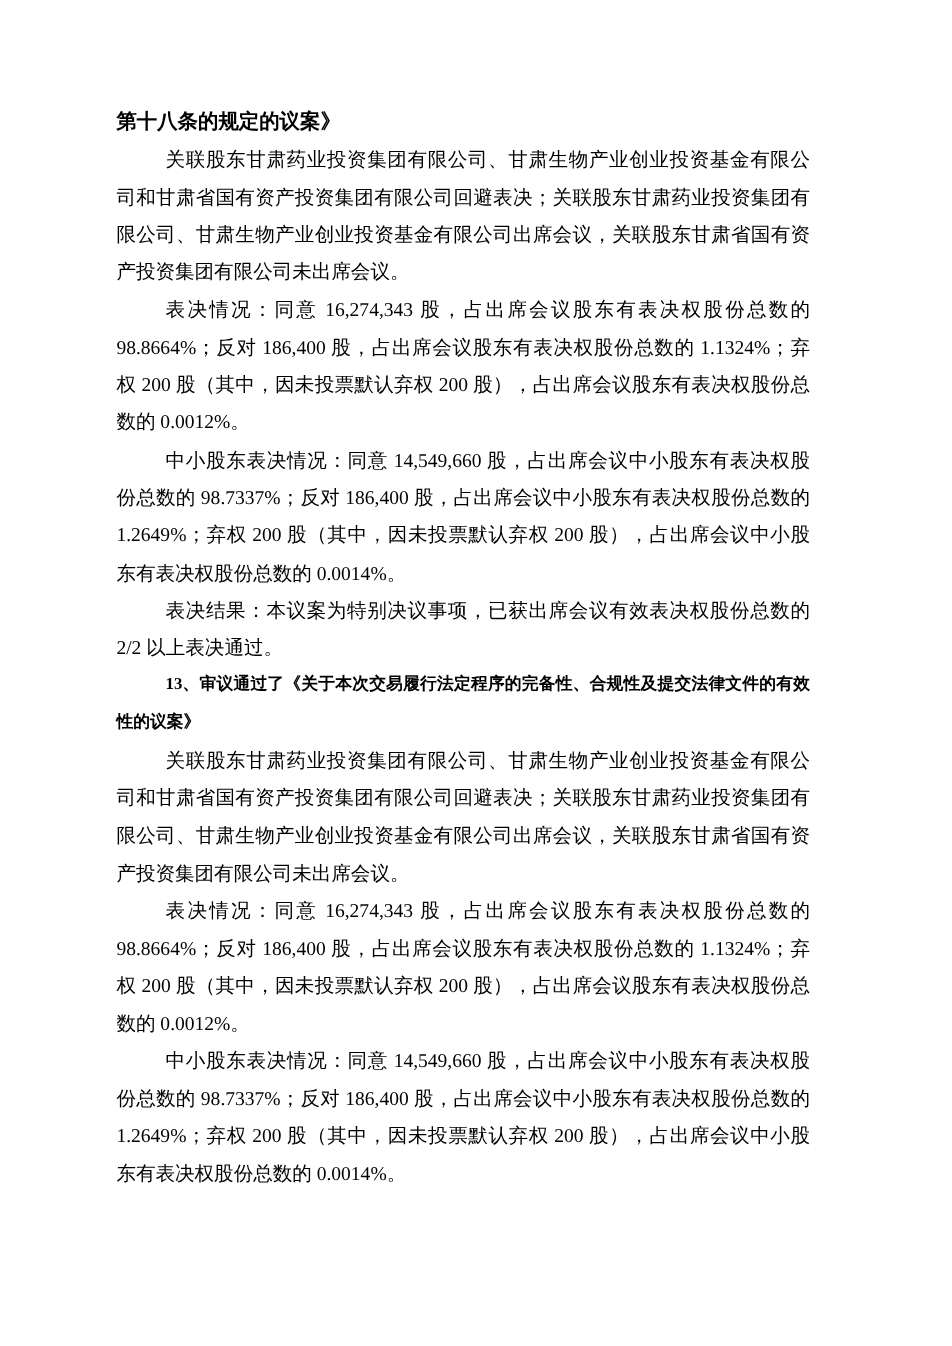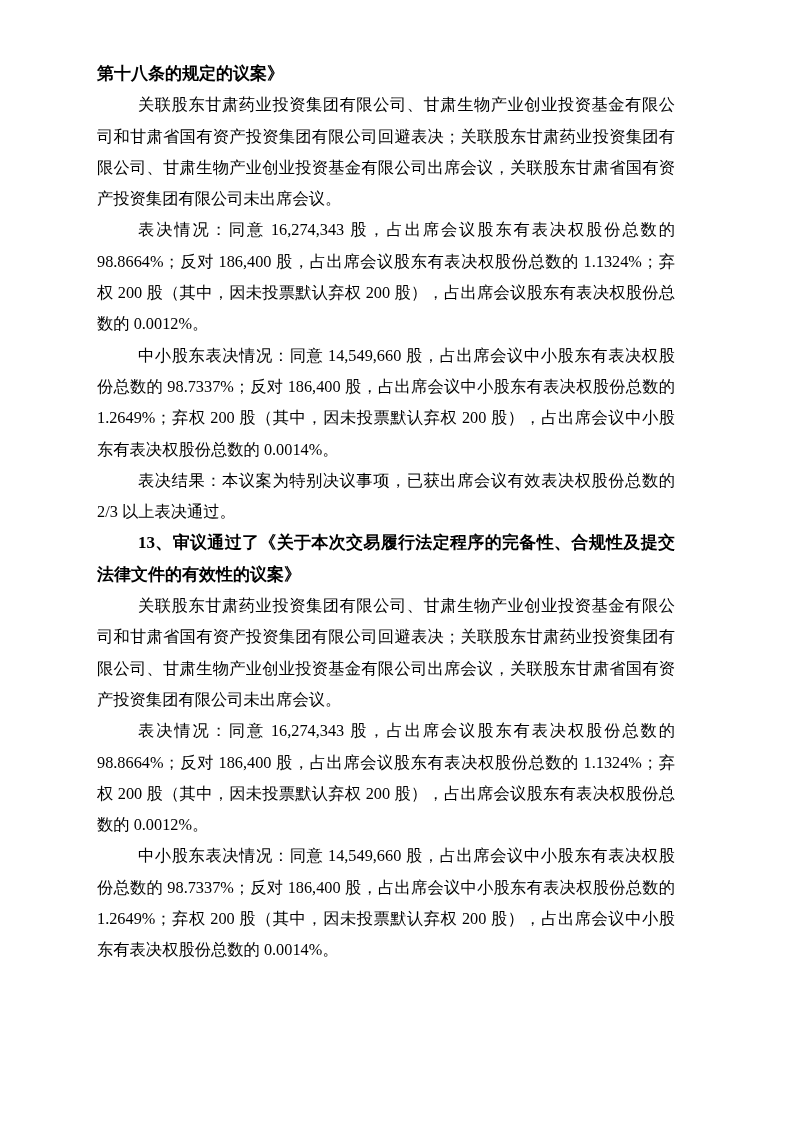--- a/index.html
+++ b/index.html
@@ -9,51 +9,51 @@
   body {
     width: 793px;
     height: 1122px;
     background: #ffffff;
     overflow: hidden;
   }
   .page {
     box-sizing: border-box;
     width: 793px;
     height: 1122px;
-    padding: 58px 118px 0 97px;
+    padding: 86px 118px 0 97px;
     background: #ffffff;
     color: #000000;
     font-family: "Liberation Serif", "DejaVu Serif", serif;
     font-size: 16.3px;
     line-height: 31.3px;
   }
   .page p {
     margin: 0;
     text-align: justify;
   }
   .paragraph {
     text-indent: 41px;
   }
   .heading {
     font-weight: bold;
     font-size: 17px;
   }
   .heading-indent {
     font-weight: bold;
-    font-size: 17px;
+    font-size: 14px;
     text-indent: 41px;
     font-family: Liberation Serif, serif;
   }
 </style>
 </head>
 <body>
 
 <div class="page">
   <p class="heading">第十八条的规定的议案》</p>
   <p class="paragraph">关联股东甘肃药业投资集团有限公司、甘肃生物产业创业投资基金有限公司和甘肃省国有资产投资集团有限公司回避表决；关联股东甘肃药业投资集团有限公司、甘肃生物产业创业投资基金有限公司出席会议，关联股东甘肃省国有资产投资集团有限公司未出席会议。</p>
   <p class="paragraph">表决情况：同意 16,274,343 股，占出席会议股东有表决权股份总数的 98.8664%；反对 186,400 股，占出席会议股东有表决权股份总数的 1.1324%；弃权 200 股（其中，因未投票默认弃权 200 股），占出席会议股东有表决权股份总数的 0.0012%。</p>
   <p class="paragraph">中小股东表决情况：同意 14,549,660 股，占出席会议中小股东有表决权股份总数的 98.7337%；反对 186,400 股，占出席会议中小股东有表决权股份总数的 1.2649%；弃权 200 股（其中，因未投票默认弃权 200 股），占出席会议中小股东有表决权股份总数的 0.0014%。</p>
-  <p class="paragraph">表决结果：本议案为特别决议事项，已获出席会议有效表决权股份总数的 2/3 以上表决通过。</p>
+  <p class="paragraph">表决结果：本议案为特别决议事项，已获出席会议有效表决权股份总数的 2/2 以上表决通过。</p>
   <p class="heading-indent">13、审议通过了《关于本次交易履行法定程序的完备性、合规性及提交法律文件的有效性的议案》</p>
   <p class="paragraph">关联股东甘肃药业投资集团有限公司、甘肃生物产业创业投资基金有限公司和甘肃省国有资产投资集团有限公司回避表决；关联股东甘肃药业投资集团有限公司、甘肃生物产业创业投资基金有限公司出席会议，关联股东甘肃省国有资产投资集团有限公司未出席会议。</p>
   <p class="paragraph">表决情况：同意 16,274,343 股，占出席会议股东有表决权股份总数的 98.8664%；反对 186,400 股，占出席会议股东有表决权股份总数的 1.1324%；弃权 200 股（其中，因未投票默认弃权 200 股），占出席会议股东有表决权股份总数的 0.0012%。</p>
   <p class="paragraph">中小股东表决情况：同意 14,549,660 股，占出席会议中小股东有表决权股份总数的 98.7337%；反对 186,400 股，占出席会议中小股东有表决权股份总数的 1.2649%；弃权 200 股（其中，因未投票默认弃权 200 股），占出席会议中小股东有表决权股份总数的 0.0014%。</p>
 </div>
 
 </body></html>

